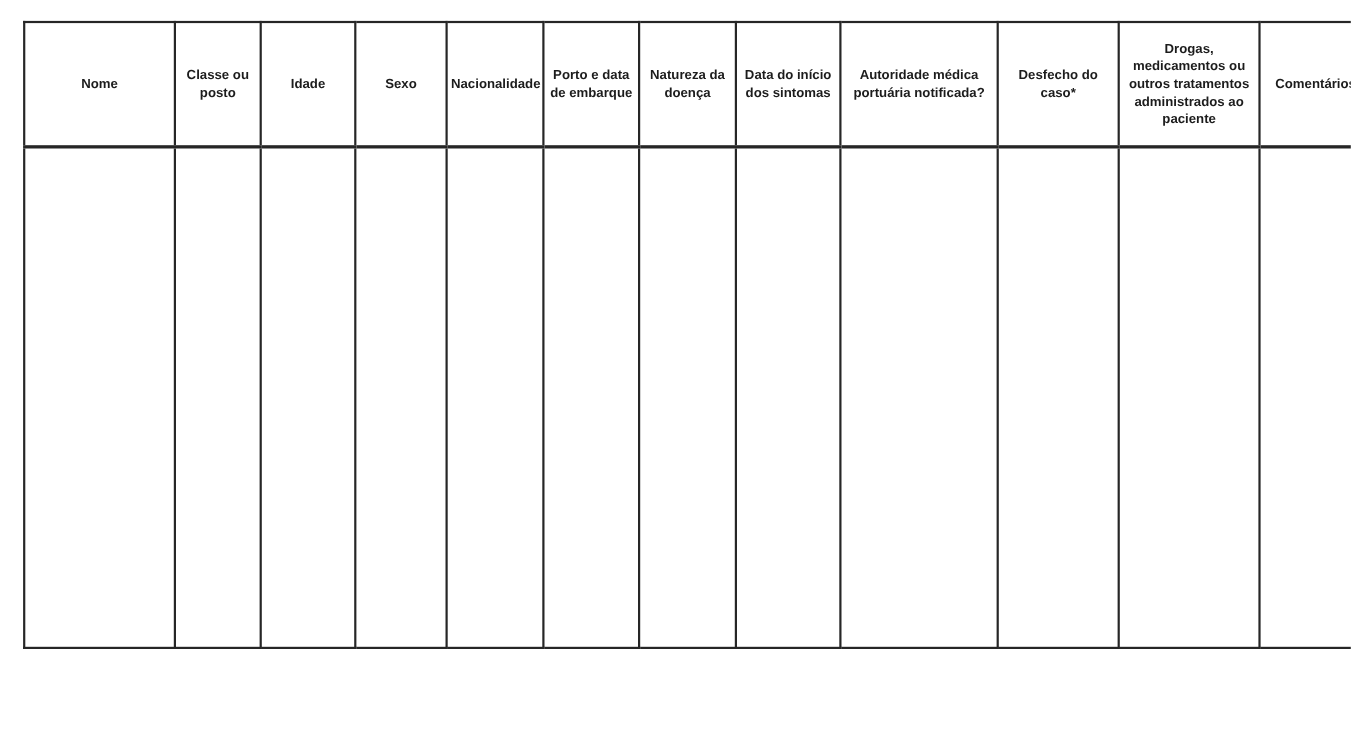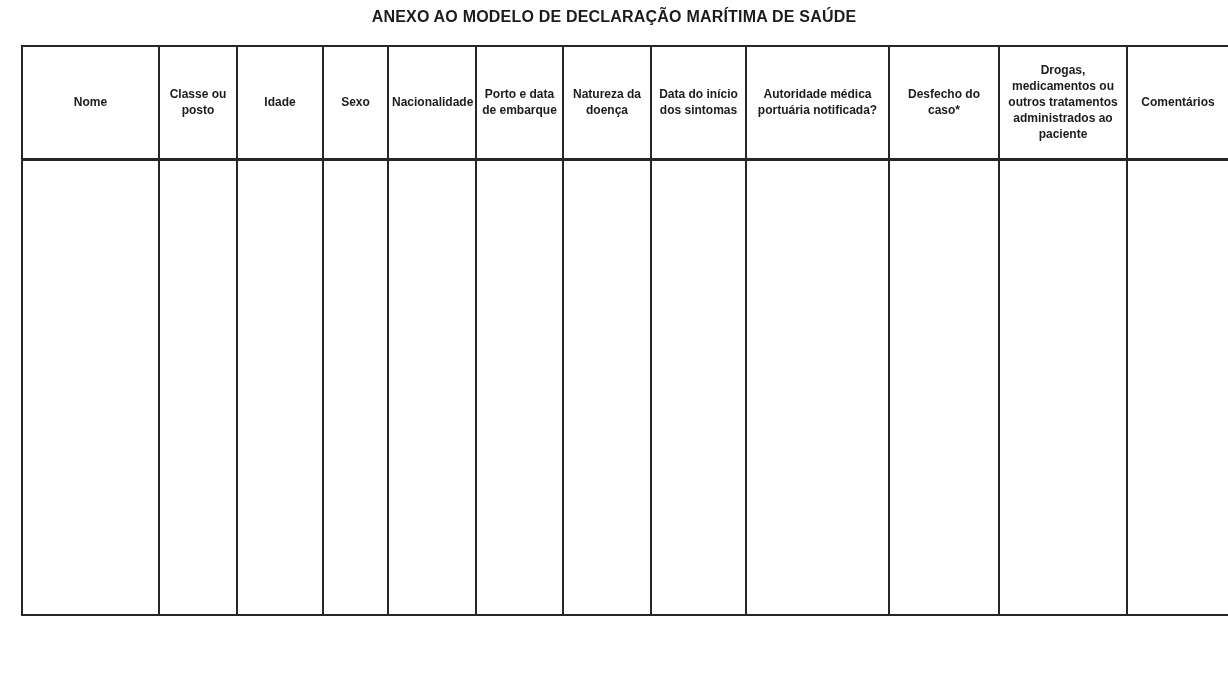--- a/index.html
+++ b/index.html
@@ -63,29 +63,28 @@
     position: relative;
     top: -3px;
     margin-right: 5px;
   }
 </style>
 </head>
 <body>
 
 <div class="page">
 
-  <div class="doc-title">ANEXO AO MODELO DE DECLARAÇÃO MARÍTIMA DE SAÚDE</div>
 
   <table class="form-table">
     <thead>
       <tr id="header-row">
           <th style="width: 137px;">Nome</th>
           <th style="width: 78px;">Classe ou posto</th>
           <th style="width: 86px;">Idade</th>
-          <th style="width: 65px; margin-top: 33px;">Sexo</th>
+          <th style="width: 83px; margin-top: 33px;">Sexo</th>
           <th style="width: 88px;">Nacionalidade</th>
           <th style="width: 87px;">Porto e data de embarque</th>
           <th style="width: 88px;">Natureza da doença</th>
           <th style="width: 95px;">Data do início dos sintomas</th>
           <th style="width: 143px;">Autoridade médica portuária notificada?</th>
           <th style="width: 110px;">Desfecho do caso*</th>
           <th style="width: 128px;">Drogas, medicamentos ou outros tratamentos administrados ao paciente</th>
           <th style="width: 102px;">Comentários</th>
         </tr>
     </thead>

